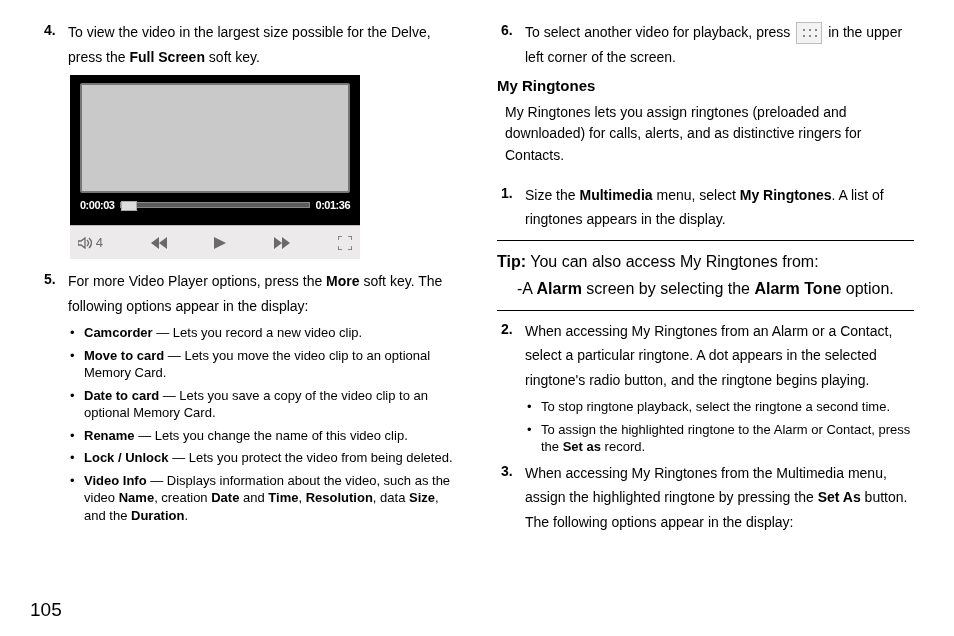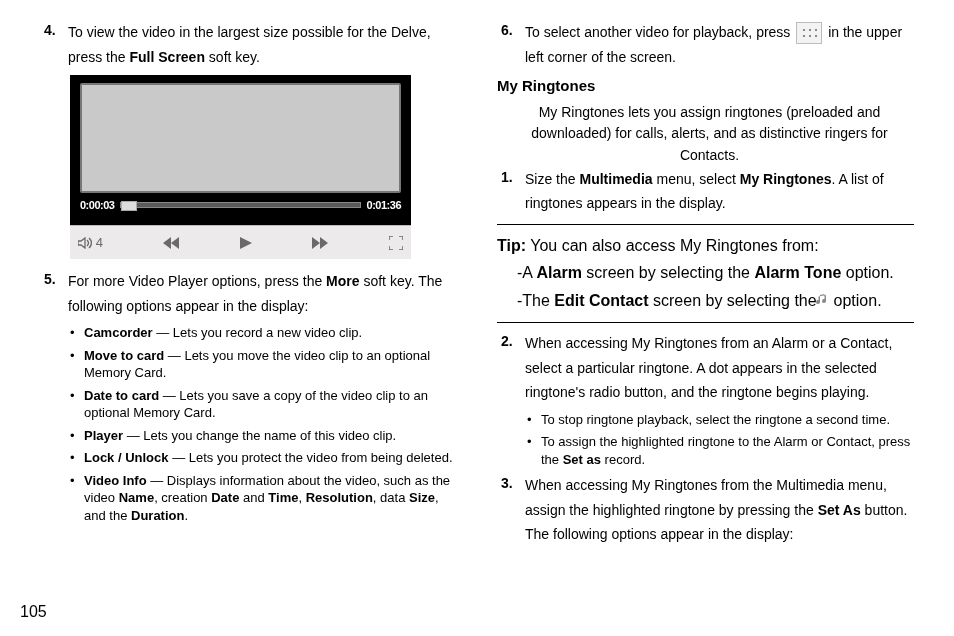--- a/index.html
+++ b/index.html
@@ -42,35 +42,34 @@
   .bullet-dot { min-width: 14px; }
   .bullet-text { flex: 1; }
   b { font-weight: bold; }
   .section-head {
     font-weight: bold;
     font-size: 15px;
     margin: 6px 0 4px 0;
   }
   .section-intro {
     margin-left: 8px;
-    margin-bottom: 0;
+    margin-bottom: 16px;
     line-height: 1.55;
-    text-align: center;
   }
   .hr { border: none; border-top: 1px solid #000; margin: 8px 0; }
   .tip-block { font-size: 16px; line-height: 1.6; }
   .tip-sub { margin-left: 20px; text-indent: -6px; padding-left: 6px; margin-top: 2px;}
   .page-num {
     position: absolute;
     bottom: 12px;
-    left: 20px;
-    font-size: 16px;
+    left: 30px;
+    font-size: 19px;
   }
   .video-player {
-    width: 341px;
+    width: 290px;
     margin: 6px 0 10px 30px;
     background: #fdba74;
   }
   .video-screen {
     position: relative;
     height: 150px;
     background: #000;
     padding: 8px 10px 4px 10px;
   }
   .video-inner {
@@ -221,21 +220,21 @@
       <div class="bullet">
         <span class="bullet-dot">•</span>
         <span class="bullet-text"><b>Move to card</b><span> — Lets you move the video clip to an optional Memory Card.</span></span>
       </div>
       <div class="bullet">
         <span class="bullet-dot">•</span>
         <span class="bullet-text"><b>Date to card</b><span> — Lets you save a copy of the video clip to an optional Memory Card.</span></span>
       </div>
       <div class="bullet">
         <span class="bullet-dot">•</span>
-        <span class="bullet-text"><b>Player</b><span> — Lets you change the name of this video clip.</span></span>
+        <span class="bullet-text"><b>Rename</b><span> — Lets you change the name of this video clip.</span></span>
       </div>
       <div class="bullet">
         <span class="bullet-dot">•</span>
         <span class="bullet-text"><b>Lock / Unlock</b><span> — Lets you protect the video from being deleted.</span></span>
       </div>
       <div class="bullet">
         <span class="bullet-dot">•</span>
         <span class="bullet-text">
           <b>Video Info</b><span> — Displays information about the video, such as the video </span><b>Name</b><span>, creation </span><b>Date</b><span> and </span><b>Time</b><span>, </span><b>Resolution</b><span>, data </span><b>Size</b><span>, and the </span><b>Duration</b><span>.</span>
         </span>
@@ -260,29 +259,20 @@
         <span>Size the </span><b>Multimedia</b><span> menu, select </span><b>My Ringtones</b><span>. A list of ringtones appears in the display.</span>
       </div>
     </div>
 
     <hr class="hr">
     <div class="tip-block">
       <div><b>Tip:</b><span> You can also access My Ringtones from:</span></div>
       <div class="tip-sub">
         <span>-A </span><b>Alarm</b><span> screen by selecting the </span><b>Alarm Tone</b><span> option.</span>
       </div>
-      <div class="tip-sub">
-        <span>-The </span><b>Edit Contact</b><span> screen by selecting the </span>
-        <span class="music-icon">
-          <svg width="14" height="14" viewBox="0 0 14 14">
-              <path d="M5 2v7a2 2 0 1 1-1.5-1.9V3.5L11 2v6a2 2 0 1 1-1.5-1.9V1L5 2z" fill="#8a8a8a"></path>
-            </svg>
-        </span>
-        <span> option.</span>
-      </div>
     </div>
     <hr class="hr">
 
     <div class="step">
       <div class="step-num">2.</div>
       <div class="step-text">When accessing My Ringtones from an Alarm or a Contact, select a particular ringtone. A dot appears in the selected ringtone's radio button, and the ringtone begins playing.</div>
     </div>
 
     <div class="bullets">
       <div class="bullet">

